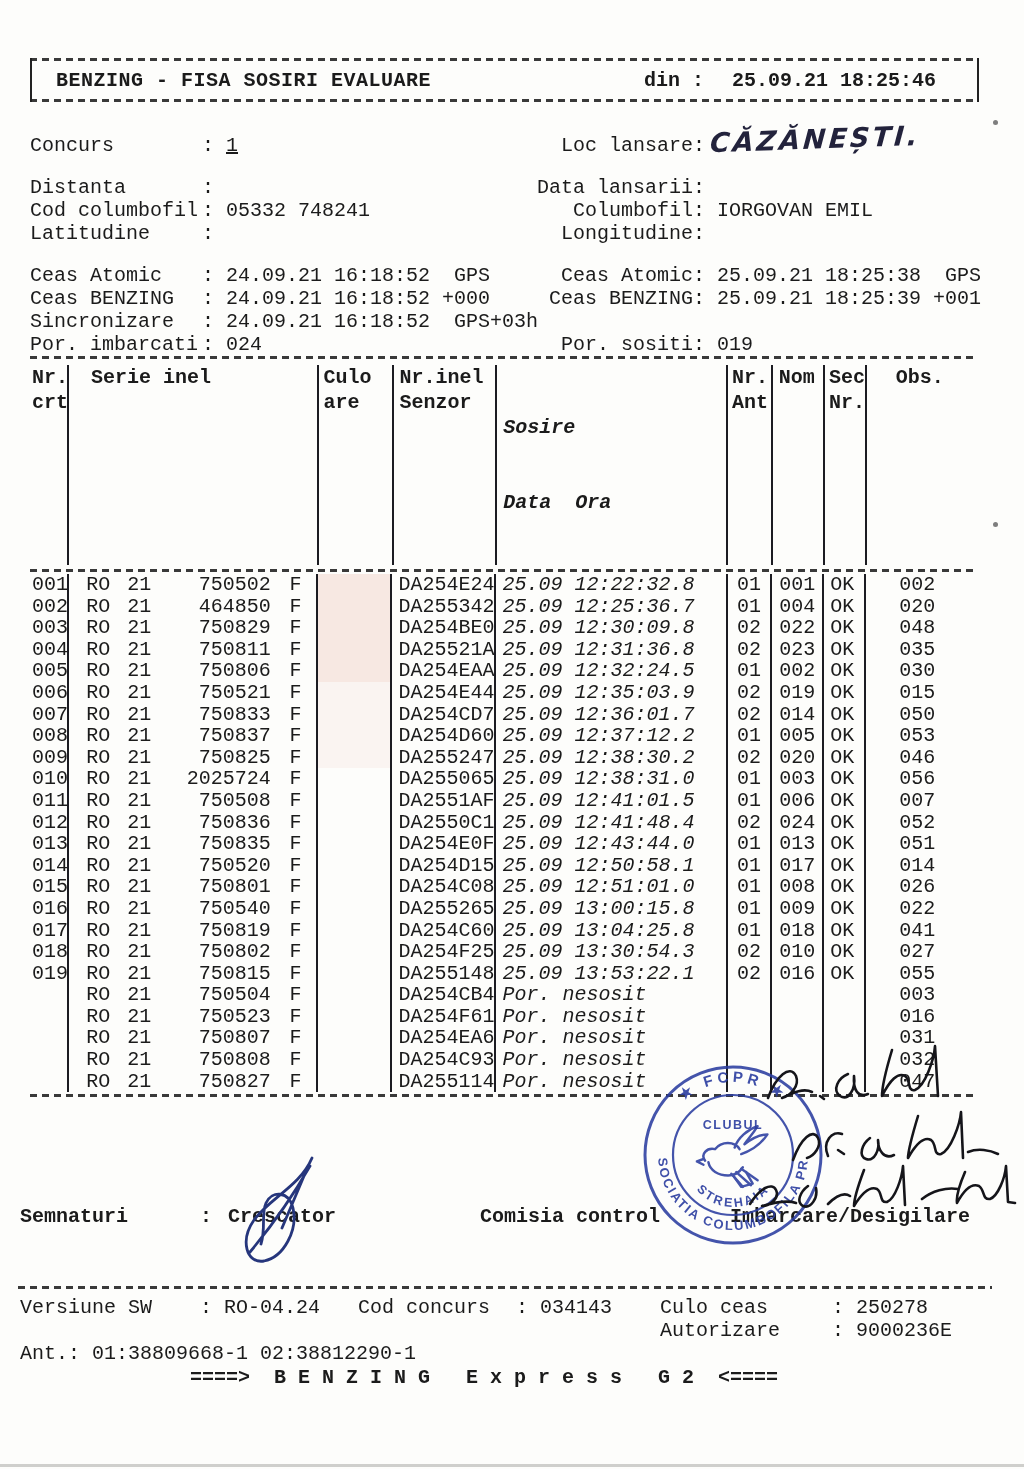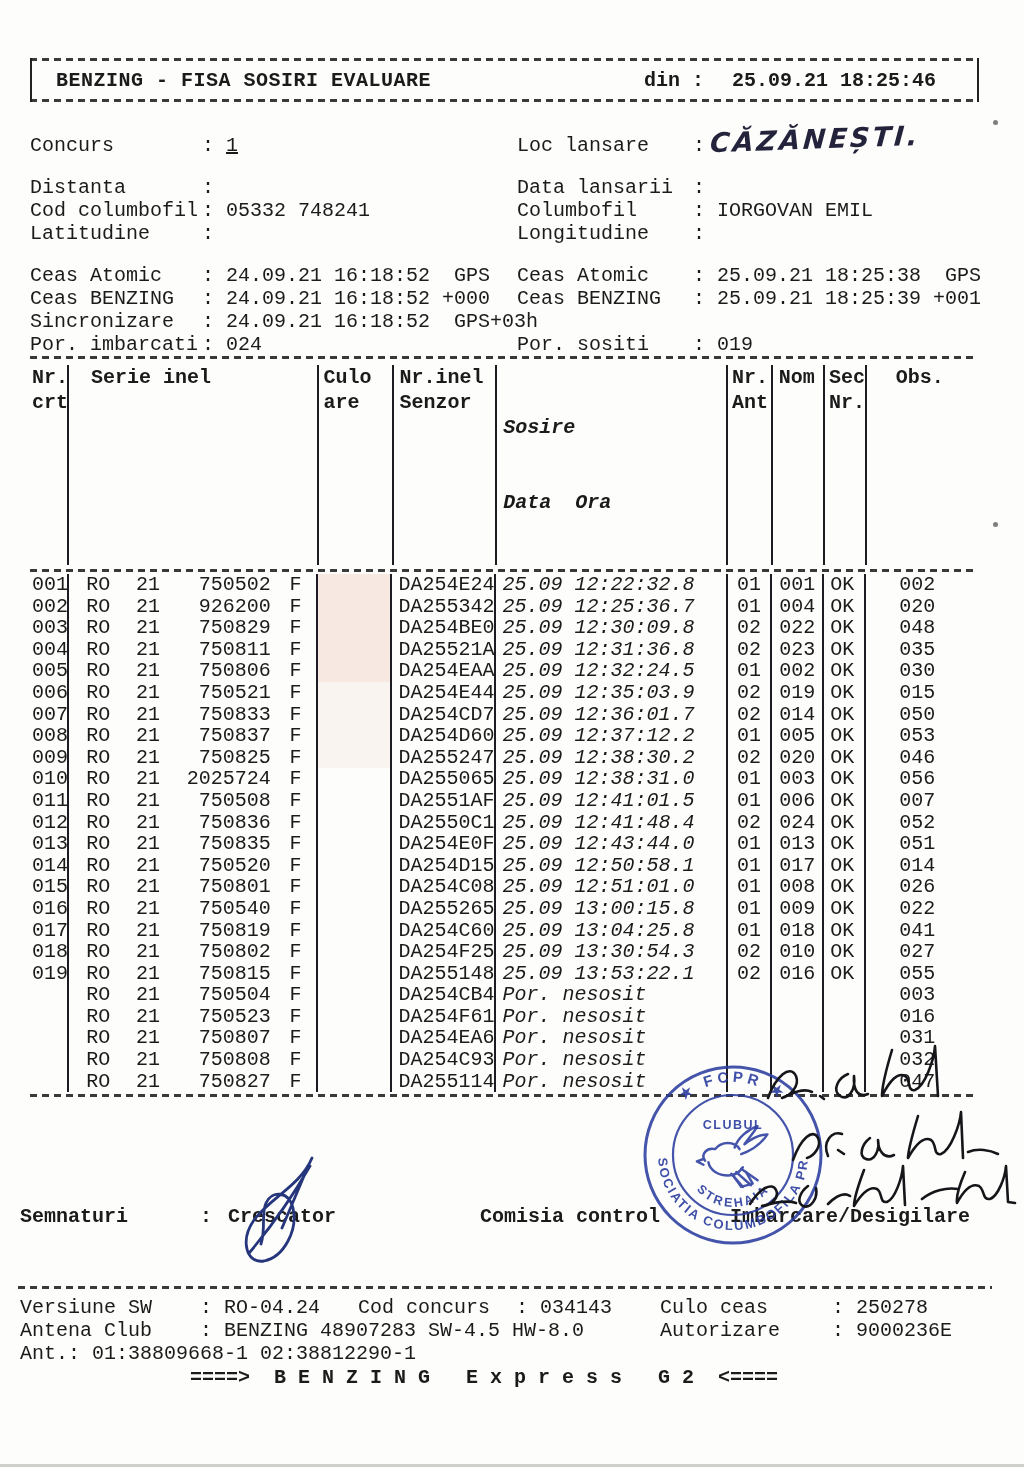--- a/index.html
+++ b/index.html
@@ -23,40 +23,40 @@
   }
   .title-box .dashline{position:absolute;left:-2px;right:-2px;}
   .title-box .top{top:0;}
   .title-box .bot{bottom:0;}
   .title-text{position:absolute;left:24px;top:11px;font-size:20px;font-weight:600;letter-spacing:.5px;}
   .din-label{position:absolute;left:612px;top:11px;font-size:20px;font-weight:600;}
   .din-value{position:absolute;left:700px;top:11px;font-size:20px;font-weight:600;}
   
   .line{position:absolute;height:22px;font-size:20px;font-weight:500;}
   .fl{display:inline-block;width:172px;}
-  .fr{display:inline-block;width:176px;}
+  .fr{display:inline-block;width:176px;text-align:right;}
   .v{white-space:pre;}
   .colon{display:inline-block;width:24px;}
   .handwriting{
     position:absolute;left:710px;top:122px;width:300px;
     font-family:"DejaVu Sans",sans-serif;font-style:italic;font-weight:600;
     font-size:27px;letter-spacing:3px;color:#23233c;
     transform:rotate(-2deg) skewX(-6deg);
   }
   
   .tbl{left:30px;top:356px;width:945px;}
   .thead{display:flex;padding-top:6px;padding-bottom:4px;}
   .thead .hc{font-size:20px;font-weight:600;line-height:25px;}
   .tr{display:flex;height:21.6px;line-height:21.6px;font-size:20px;}
   .cell{box-sizing:border-box;border-right:2px solid #1c1c22;overflow:hidden;}
   .hc{box-sizing:border-box;border-right:2px solid #1c1c22;overflow:hidden;}
   .c-nr{width:42px;padding-left:2px;}
   .c-serie{width:270px;display:flex;}
   .s-co{width:64px;text-align:center;}
-  .s-yr{width:46px;text-align:center;font-family:Liberation Mono, monospace;}
+  .s-yr{width:46px;text-align:left;font-family:Liberation Mono, monospace;}
   .s-ring{width:112px;text-align:right;padding-right:4px;}
   .s-sex{width:46px;text-align:center;}
   .c-cul{width:80px;}
   .c-sen{width:112px;padding-left:6px;}
   .c-sos{width:250px;padding-left:6px;white-space:pre;font-style:italic;}
   .c-ant{width:48px;text-align:center;}
   .c-nom{width:56px;text-align:center;}
   .c-sec{width:45px;padding-left:6px;}
   .c-obs{width:92px;padding-left:10px;border-right:none;margin-left:23px;}
   .hc.c-serie{display:block;padding-left:22px;}
@@ -202,21 +202,21 @@
     <div class="cell c-ant">01</div>
     <div class="cell c-nom">001</div>
     <div class="cell c-sec">OK</div>
     <div class="cell c-obs">002</div>
   </div>
       <div class="tr">
     <div class="cell c-nr">002</div>
     <div class="cell c-serie">
       <span class="s-co">RO</span>
       <span class="s-yr">21</span>
-      <span class="s-ring">926200</span>
+      <span class="s-ring">464850</span>
       <span class="s-sex">F</span>
     </div>
     <div class="cell c-cul pink1"></div>
     <div class="cell c-sen">DA255342</div>
     <div class="cell c-sos">25.09 12:25:36.7</div>
     <div class="cell c-ant">01</div>
     <div class="cell c-nom">004</div>
     <div class="cell c-sec">OK</div>
     <div class="cell c-obs">020</div>
   </div>
@@ -627,21 +627,20 @@
 
 <div class="abs dashline foot-sep"></div>
 
 <div class="frow" style="left:0;top:1296px;width:1024px;">
   <span class="fp" style="left:20px;"><span class="flab1">Versiune SW</span><span class="colon">:</span><span>RO-04.24</span></span>
   <span class="fp" style="left:358px;"><span class="flab2">Cod concurs</span><span class="colon">:</span><span>034143</span></span>
   <span class="fp" style="left:660px;"><span class="flab3">Culo ceas</span><span class="colon">:</span><span>250278</span></span>
 </div>
 
 <div class="frow" style="left:0;top:1319px;width:1024px;">
-  <span class="fp" style="left:20px;"><span class="flab1">Antena Club</span><span class="colon">:</span><span>BENZING 48907283 SW-4.5 HW-8.0</span></span>
   <span class="fp" style="left:660px;"><span class="flab3">Autorizare</span><span class="colon">:</span><span>9000236E</span></span>
 </div>
 
 <div class="frow pre" style="left:20px;top:1342px;">Ant.: 01:38809668-1 02:38812290-1</div>
 <div class="frow pre" style="left:190px;top:1366px;font-weight:600;">====&gt;  B E N Z I N G   E x p r e s s   G 2  &lt;====</div>
 
 <div class="abs edge-bottom"></div>
 <div class="speck" style="left:993px;top:120px;"></div>
 <div class="speck" style="left:993px;top:522px;"></div>
 

